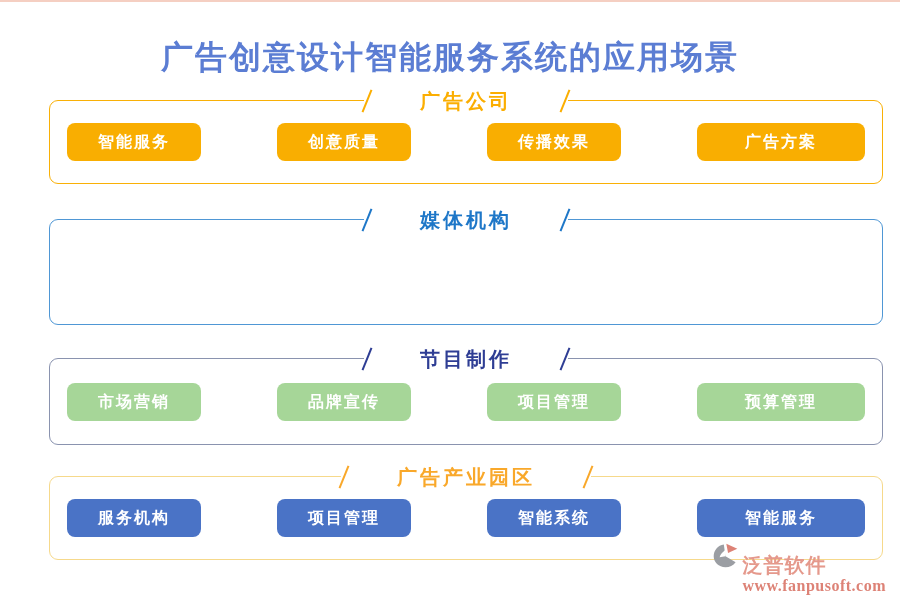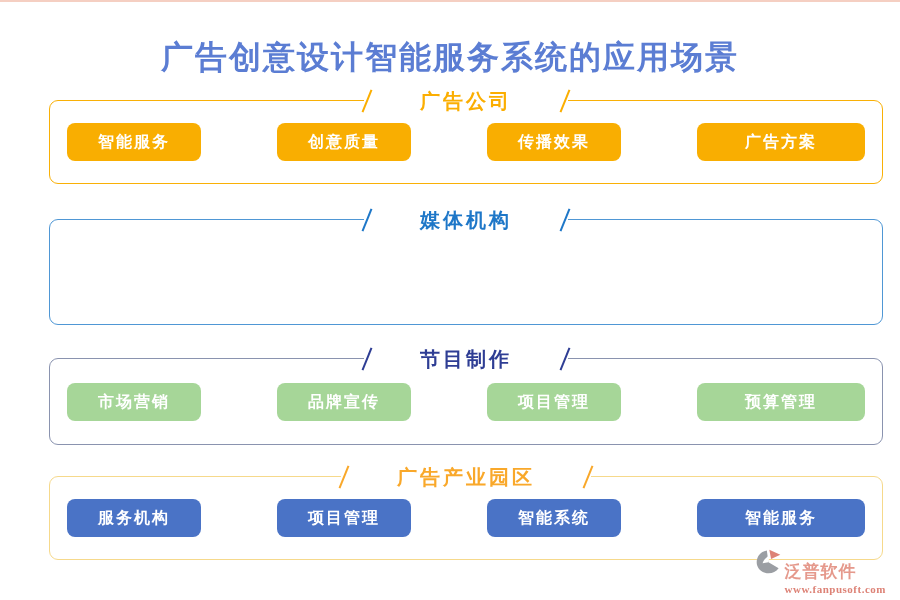--- a/index.html
+++ b/index.html
@@ -51,22 +51,22 @@
     font-family:inherit; font-size:16px; font-weight:bold; letter-spacing:2px;
     text-align:center;
   }
   .wide-last .btn:last-child { min-width:168px; }
 
   .watermark {
     position:absolute; right:14px; bottom:5px;
     display:flex; align-items:flex-start;
   }
   .wm-logo { width:27px; height:27px; margin:3px 3px 0 0; flex:none; }
-  .wm-brand { font-size:17px; font-weight:bold; color:#e5998c; letter-spacing:1px; line-height:23px;margin-top:15px; }
-  .wm-url  { font-size:11px; font-weight:bold; color:#dd8276; letter-spacing:0.5px; }
+  .wm-brand { font-size:20px; font-weight:bold; color:#e5998c; letter-spacing:1px; line-height:23px;margin-top:15px; }
+  .wm-url  { font-size:16px; font-weight:bold; color:#dd8276; letter-spacing:0.5px; }
 </style>
 </head>
 <body>
 
 <div class="canvas">
   <div class="top-line"></div>
 
   <h1 class="page-title">广告创意设计智能服务系统的应用场景</h1>
 
   <div class="section s1 wide-last">

